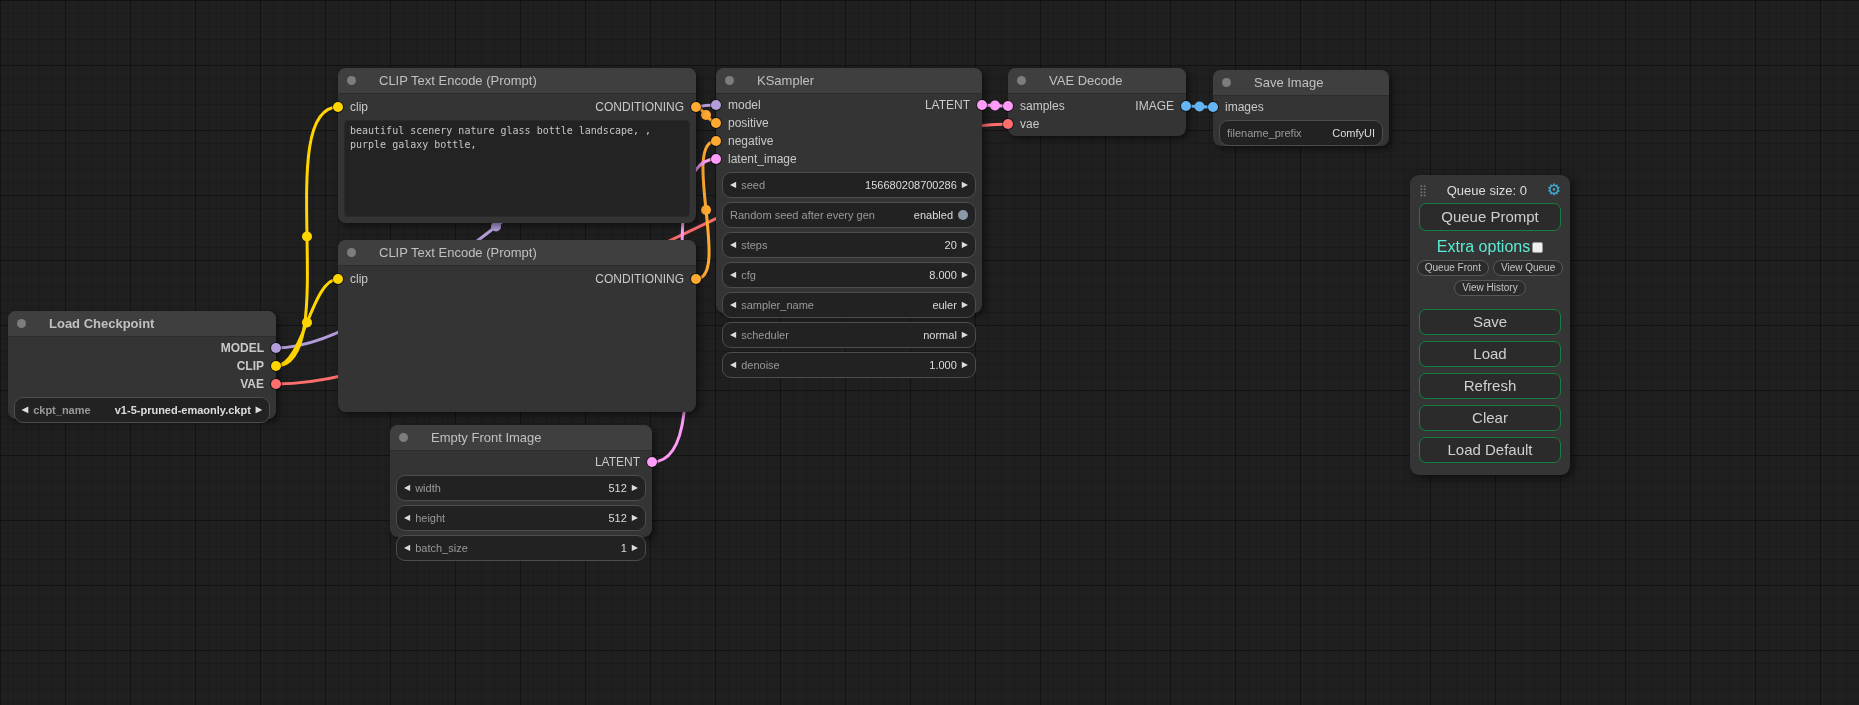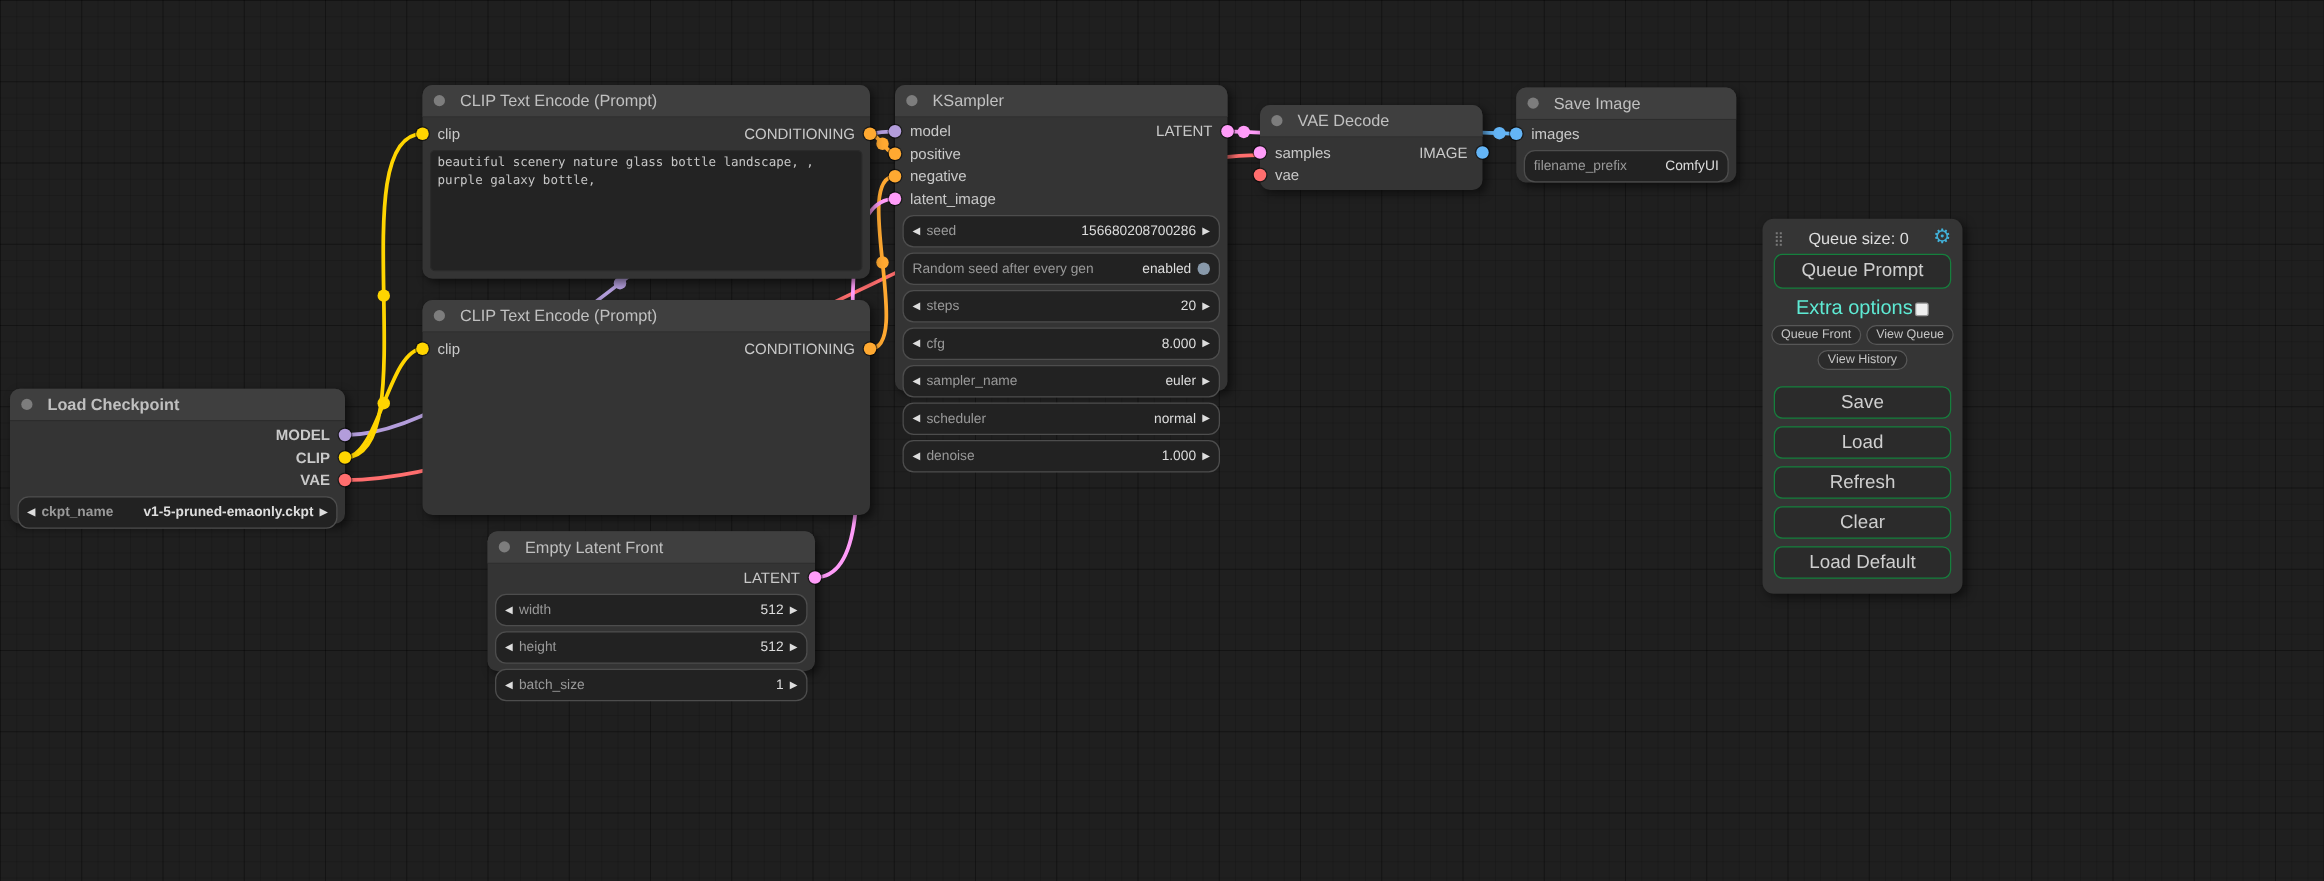--- a/index.html
+++ b/index.html
@@ -8,21 +8,21 @@
     background-color:#1f1f1f;
     background-image:
       linear-gradient(rgba(0,0,0,0.28) 1px,transparent 1px),
       linear-gradient(90deg,rgba(0,0,0,0.28) 1px,transparent 1px),
       linear-gradient(rgba(0,0,0,0.12) 1px,transparent 1px),
       linear-gradient(90deg,rgba(0,0,0,0.12) 1px,transparent 1px);
     background-size:65px 65px,65px 65px,13px 13px,13px 13px;
     font-family:"Liberation Sans",sans-serif;}
   #links-svg{position:absolute;left:0;top:0;z-index:1;pointer-events:none}
   .node{position:absolute;z-index:2;background:#343434;border-radius:8px;box-shadow:3px 3px 7px rgba(0,0,0,0.5)}
-  .node-title{height:26px;display:flex;align-items:center;gap:12px;padding:0 9px;background:#3f3f3f;
+  .node-title{height:26px;display:flex;align-items:center;gap:23px;padding:0 9px;background:#3f3f3f;
     border-radius:8px 8px 0 0;border-bottom:1px solid #2c2c2c;color:#c0c0c0;font-size:13px;white-space:nowrap;cursor:default}
   .collapse-dot{width:9px;height:9px;border-radius:50%;background:#7d7d7d;flex:0 0 auto}
   .slots{padding-top:2px}
   .slots.pad3{padding-top:3px}
   .slot-row{position:relative;display:flex;justify-content:space-between;align-items:center;height:18px;
     padding:0 12px;font-size:12px;color:#c9c9c9;white-space:nowrap}
   .slot-row.tall{height:22px}
   .slot-row.out-only{justify-content:flex-end}
   .port{position:absolute;top:50%;width:10px;height:10px;border-radius:50%;transform:translateY(-50%);
     box-shadow:0 0 0 1px rgba(0,0,0,0.5);z-index:3;cursor:crosshair}
@@ -133,21 +133,21 @@
         <span>clip</span>
         <span>CONDITIONING</span>
         <span class="port out" style="background-color: rgb(255, 169, 49);"></span>
       </div>
     </div>
   </div>
 
   <div class="node" style="left:390px;top:425px;width:262px;height:112px;">
     <div class="node-title">
       <span class="collapse-dot"></span>
-      <span>Empty Latent Front</span>
+      <span>Empty Front Image</span>
     </div>
     <div class="slots">
       <div class="slot-row out-only">
         <span>LATENT</span>
         <span class="port out" style="background-color: rgb(255, 156, 249);"></span>
       </div>
     </div>
     <div class="widget">
       <span class="arrow">◀</span>
       <span class="wlabel">width</span>
@@ -229,21 +229,21 @@
       <span class="arrow">▶</span>
     </div>
     <div class="widget">
       <span class="arrow">◀</span>
       <span class="wlabel">denoise</span>
       <span class="wvalue">1.000</span>
       <span class="arrow">▶</span>
     </div>
   </div>
 
-  <div class="node" style="left:1008px;top:84px;width:178px;height:68px;">
+  <div class="node" style="left:1008px;top:68px;width:178px;height:68px;">
     <div class="node-title">
       <span class="collapse-dot"></span>
       <span>VAE Decode</span>
     </div>
     <div class="slots pad3">
       <div class="slot-row">
         <span class="port in" style="background-color: rgb(255, 156, 249);"></span>
         <span>samples</span>
         <span>IMAGE</span>
         <span class="port out" style="background-color: rgb(100, 181, 246);"></span>

